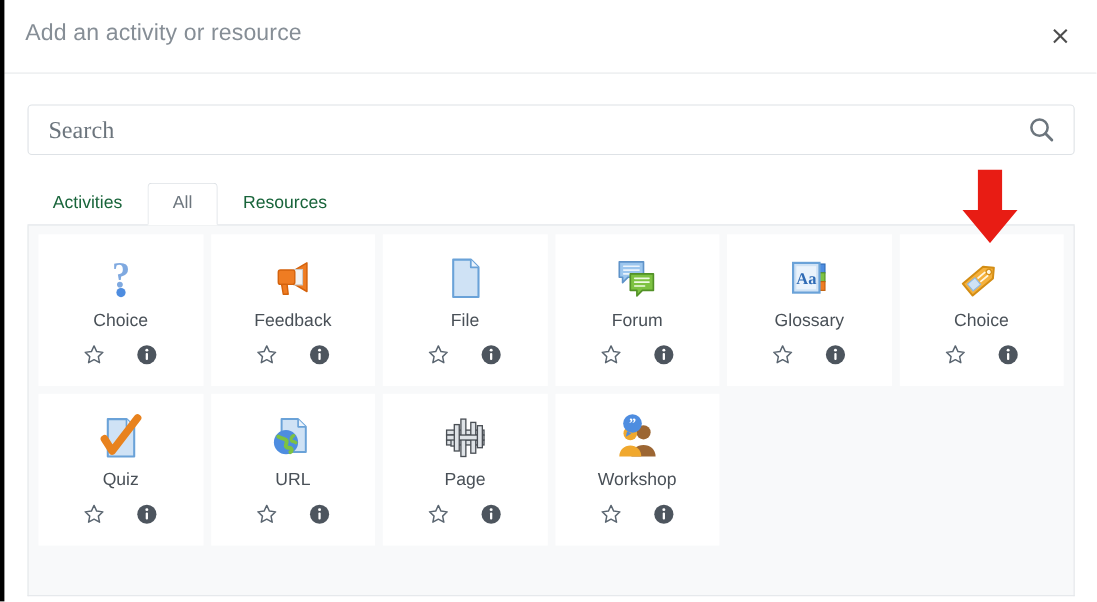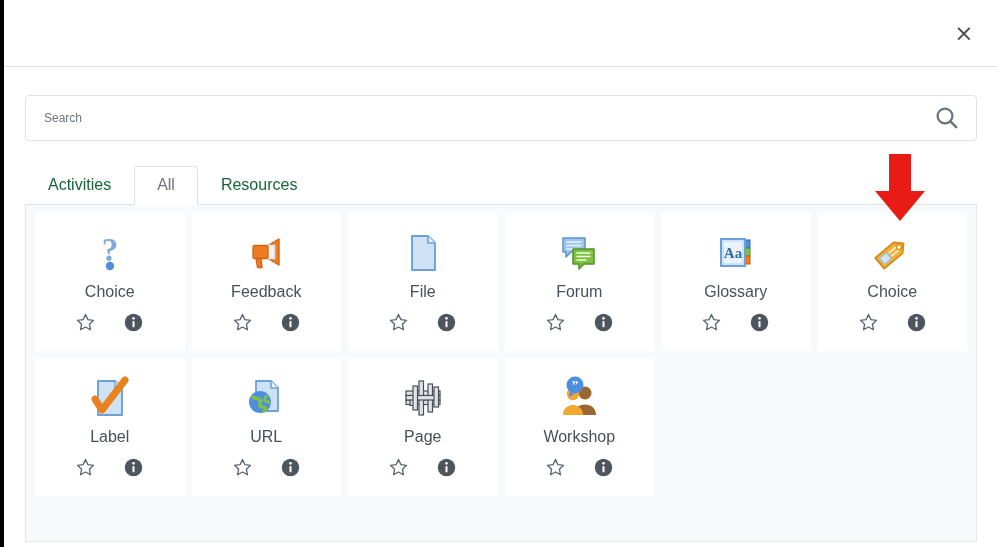--- a/index.html
+++ b/index.html
@@ -75,22 +75,22 @@
     border-radius: 4px;
     background: #ffffff;
     display: flex;
     align-items: center;
   }
   .search-input {
     flex: 1;
     border: none;
     outline: none;
     background: transparent;
-    font-family: Liberation Sans, sans-serif;
-    font-size: 12px;
+    font-family: Liberation Serif, serif;
+    font-size: 22px;
     color: #495057;
     padding: 0 14px 0 18px;
     height: 100%;
   }
   .search-input::placeholder { color: #6c757d; opacity: 1; }
   .search-icon-btn {
     width: 58px; height: 44px;
     display: flex; align-items: center; justify-content: center;
     background: transparent; border: none; cursor: pointer;
     padding: 0;
@@ -187,20 +187,21 @@
   }
 </style>
 </head>
 <body>
 
 <div id="root">
 
   <div class="left-edge"></div>
 
   <div class="modal-header">
+    <div class="modal-title">Add an activity or resource</div>
     <button class="close-btn">×</button>
   </div>
 
   <div class="modal-body">
 
     <div class="search-wrap">
       <input class="search-input" type="text" placeholder="Search" style="">
       <button class="search-icon-btn">
         <svg width="26" height="26" viewBox="0 0 26 26" aria-hidden="true">
           <circle cx="11" cy="11" r="7.4" fill="none" stroke="#6c757d" stroke-width="2.3"></circle>
@@ -377,21 +378,21 @@
 
 
         <div class="card">
           <div class="card-icon">
             <svg width="46" height="46" viewBox="0 0 46 46">
               <path d="M11 6h17l7 7v27H11z" fill="#cfe2f5" stroke="#6aa2d8" stroke-width="1.9" stroke-linejoin="round"></path>
               <path d="M28 6v7h7" fill="#eaf3fc" stroke="#6aa2d8" stroke-width="1.5" stroke-linejoin="round"></path>
               <path d="M8 24l7 11L38 5" fill="none" stroke="#e8821e" stroke-width="7" stroke-linecap="round" stroke-linejoin="round"></path>
             </svg>
           </div>
-          <div class="card-label">Label</div>
+          <div class="card-label">Quiz</div>
           <div class="card-actions">
             <button class="act-btn">
               <svg width="21" height="21" viewBox="0 0 24 24">
                   <path d="M12 2.8l2.75 5.9 6.45.8-4.75 4.45 1.25 6.35L12 17.1l-5.7 3.2 1.25-6.35L2.8 9.5l6.45-.8z" fill="none" stroke="#5a6570" stroke-width="1.5" stroke-linejoin="round"></path>
                 </svg>
             </button>
             <button class="act-btn">
               <svg width="19" height="19" viewBox="0 0 24 24">
                   <circle cx="12" cy="12" r="11" fill="#4d555e"></circle>
                   <rect x="10.7" y="10" width="2.6" height="8" rx="1.1" fill="#fff"></rect>

